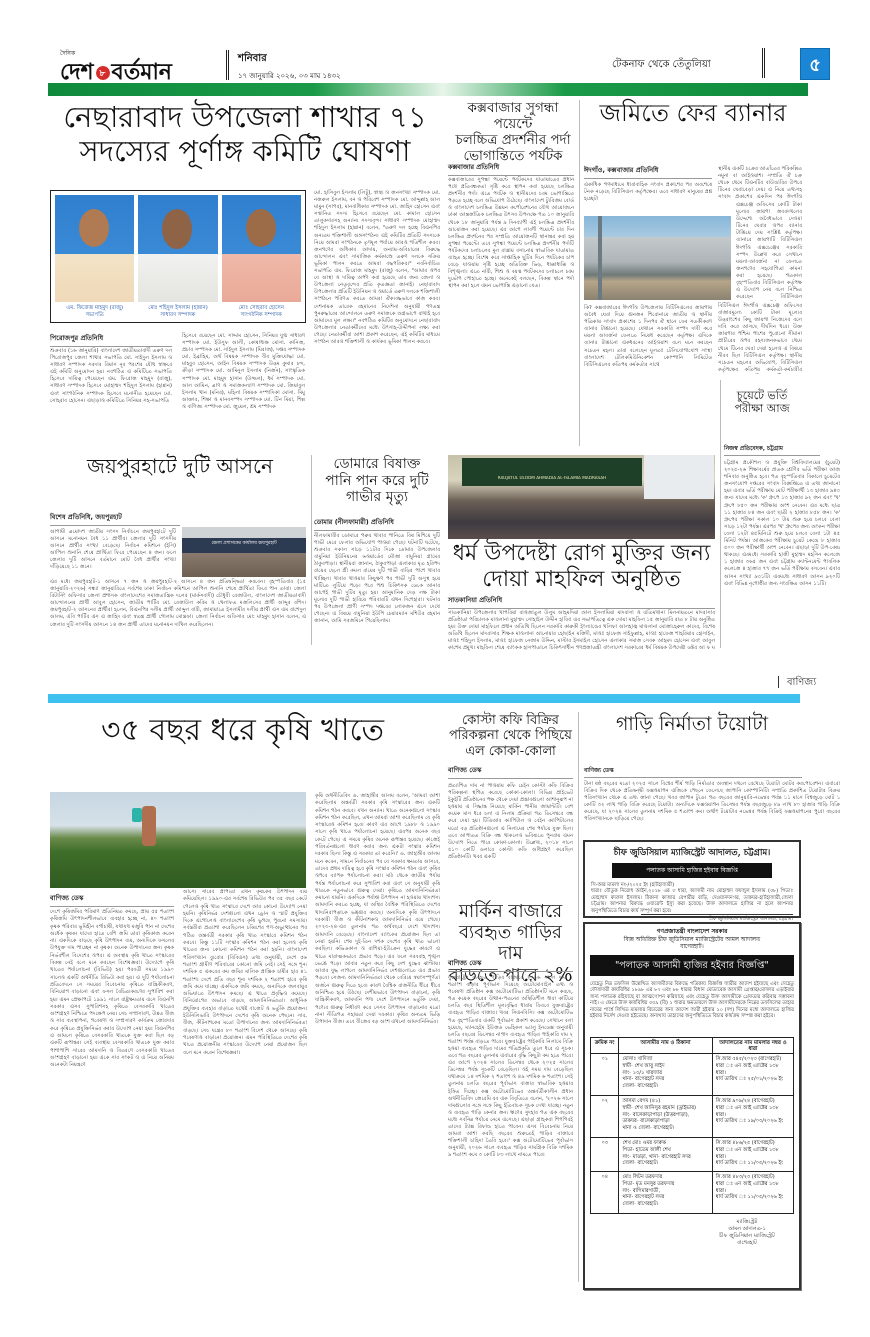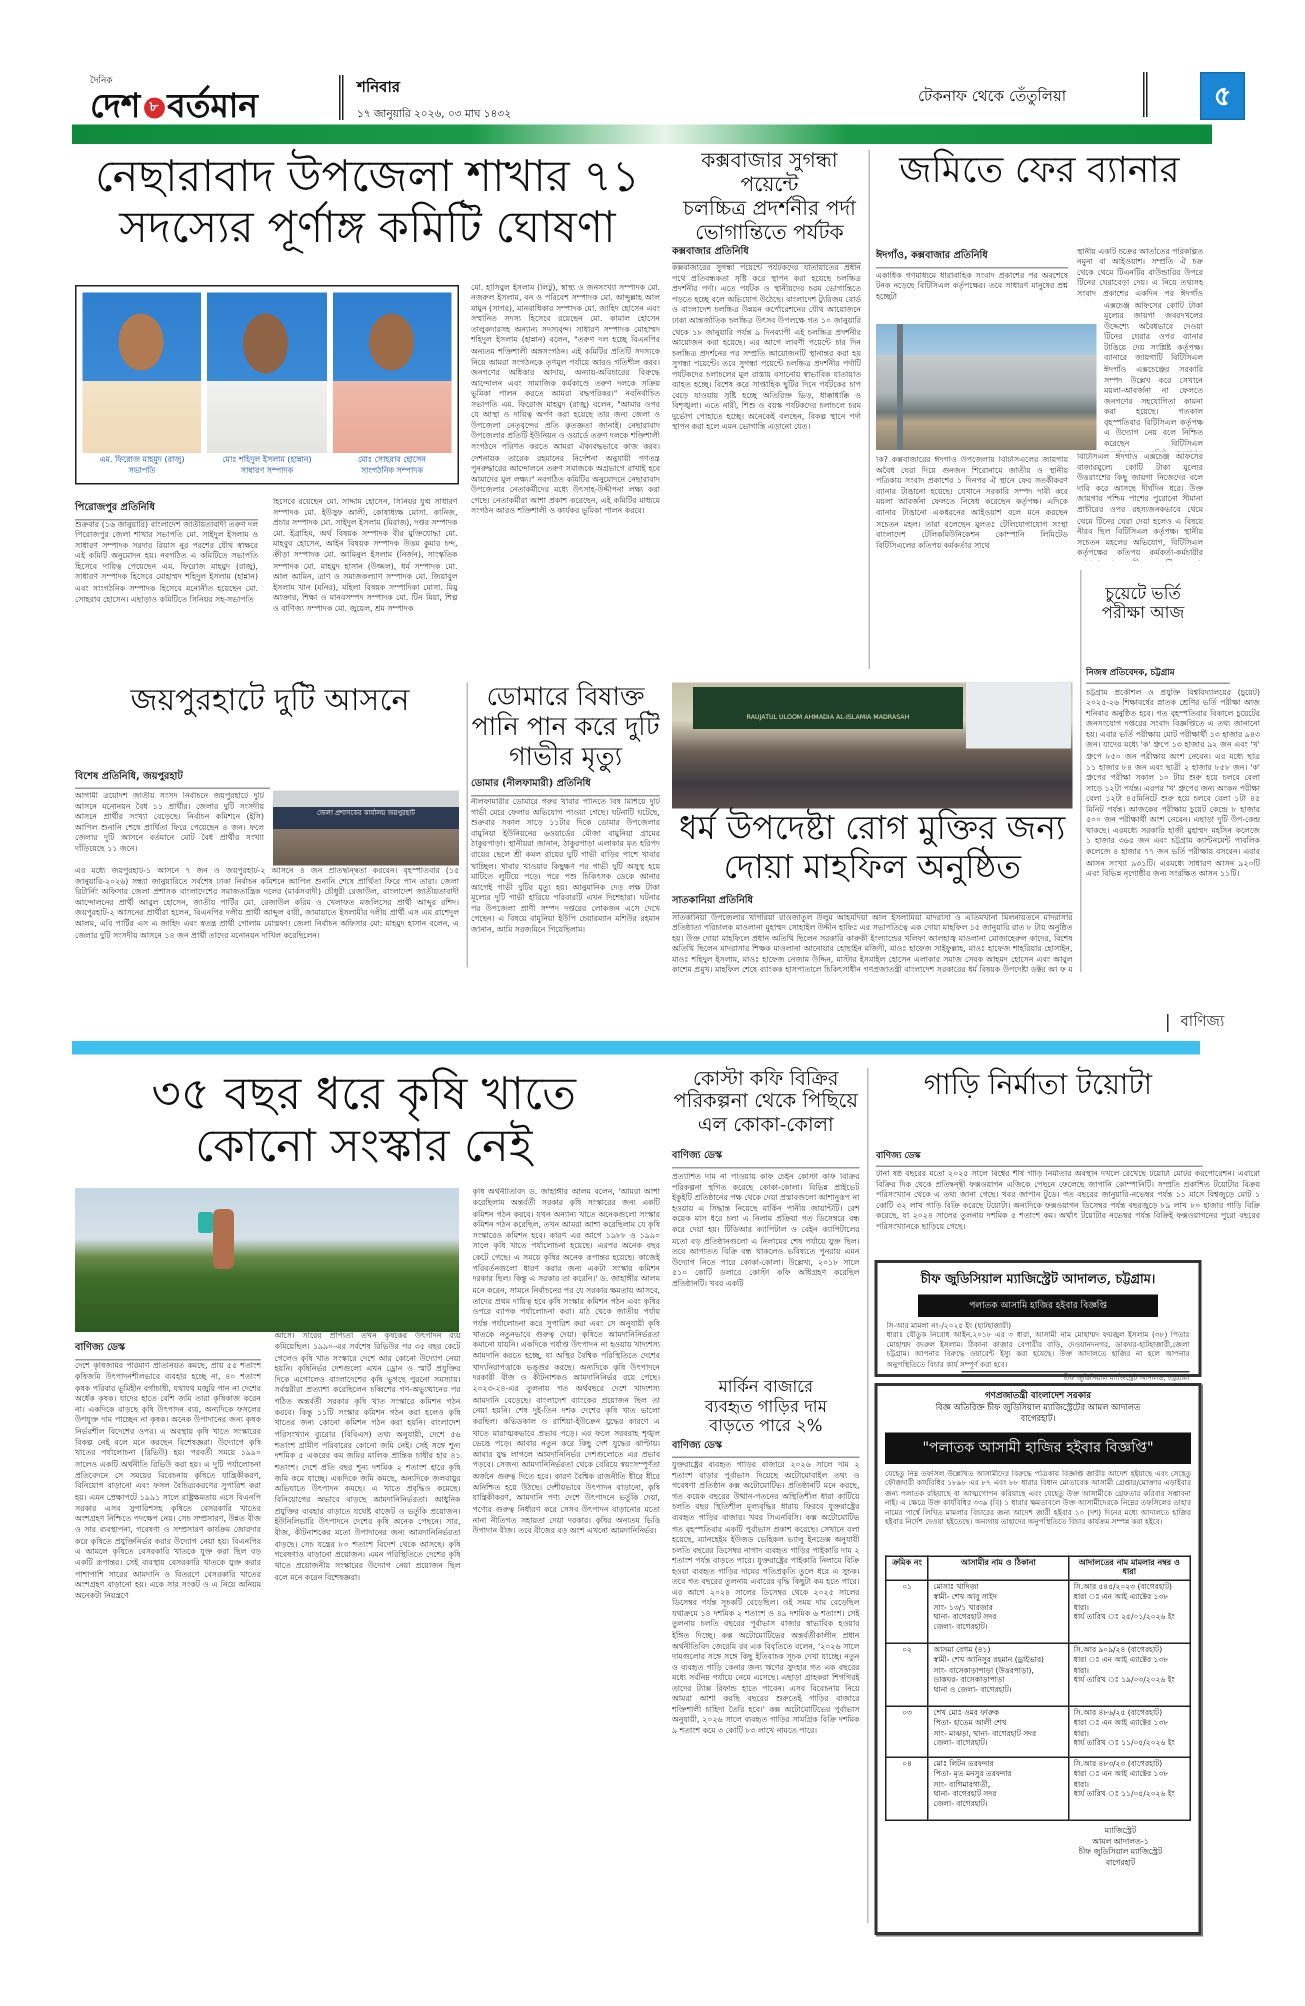--- a/index.html
+++ b/index.html
@@ -108,21 +108,21 @@
   <div>জয়পুরহাটে দুটি আসনে</div>
 </div>
 <div class="abs byline" style="left:50px;top:512px;width:130px">বিশেষ প্রতিনিধি, জয়পুরহাট</div>
 <div class="abs txt" style="left:50px;top:528px;width:126px;height:48px">আগামী ত্রয়োদশ জাতীয় সংসদ নির্বাচনে জয়পুরহাটে দুটি আসনে মনোনয়ন বৈধ ১১ প্রার্থীর। জেলার দুটি সংসদীয় আসনে প্রার্থীর সংখ্যা বেড়েছে। নির্বাচন কমিশনে (ইসি) আপিল শুনানি শেষে প্রার্থিতা ফিরে পেয়েছেন ৪ জন। ফলে জেলার দুটি আসনে বর্তমানে মোট বৈধ প্রার্থীর সংখ্যা দাঁড়িয়েছে ১১ জনে।</div>
 <div class="abs photo" style="left:182px;top:527px;width:124px;height:50px;background:linear-gradient(180deg,#cfd3d6 0%,#cfd3d6 22%,#2c3a52 22%,#2c3a52 52%,#8a7a6e 52%,#6d5e52 100%)">
   <div style="position:absolute;left:20px;top:13px;width:84px;font-size:4.5px;color:#fff;text-align:center;line-height:6px">জেলা প্রশাসকের কার্যালয় জয়পুরহাট</div>
 </div>
 <div class="abs txt" style="left:50px;top:578px;width:256px;height:66px">এর মধ্যে জয়পুরহাট-১ আসনে ৭ জন ও জয়পুরহাট-২ আসনে ৪ জন প্রতিদ্বন্দ্বিতা করবেন। বৃহস্পতিবার (১৫ জানুয়ারি-২০২৬) সন্ধ্যা জানুয়ারিতে সর্বশেষ ঢাকা নির্বাচন কমিশনে আপিল শুনানি শেষে প্রার্থিতা ফিরে পান তারা। জেলা রিটার্নিং অফিসার জেলা প্রশাসক বাংলাদেশের সমাজতান্ত্রিক দলের (মার্কসবাদী) চৌধুরী রেজাউল, বাংলাদেশ জাতীয়তাবাদী আন্দোলনের প্রার্থী আবুল হোসেন, জাতীয় পার্টির মো. রেজাউল করিম ও খেলাফত মজলিসের প্রার্থী আব্দুর রশিদ। জয়পুরহাট-২ আসনের প্রার্থীরা হলেন, বিএনপির দলীয় প্রার্থী আব্দুল বারী, জামায়াতে ইসলামীর দলীয় প্রার্থী এস এম রাশেদুল আলম, এবি পার্টির এস এ জাহিদ এবং স্বতন্ত্র প্রার্থী গোলাম মোস্তফা। জেলা নির্বাচন অফিসার মো: মাহমুদ হাসান বলেন, এ জেলার দুটি সংসদীয় আসনে ১৪ জন প্রার্থী তাদের মনোনয়ন দাখিল করেছিলেন।</div>
 <div class="abs col-rule" style="left:311px;top:455px;height:190px"></div>
 
-<div class="abs hl" style="left:314px;top:455px;width:126px;font-size:17px">
+<div class="abs hl" style="left:314px;top:455px;width:126px;font-size:14px">
   <div>ডোমারে বিষাক্ত</div>
   <div>পানি পান করে দুটি</div>
   <div>গাভীর মৃত্যু</div>
 </div>
 <div class="abs byline" style="left:314px;top:517px;width:126px">ডোমার (নীলফামারী) প্রতিনিধি</div>
 <div class="abs txt" style="left:314px;top:532px;width:126px;height:112px">নীলফামারীর ডোমারে গরুর খাবার পানিতে বিষ মিশিয়ে দুটি গাভী মেরে ফেলার অভিযোগ পাওয়া গেছে। ঘটনাটি ঘটেছে, শুক্রবার সকাল সাড়ে ১১টার দিকে ডোমার উপজেলার বামুনিয়া ইউনিয়নের ৬ওয়ার্ডের মৌজা বামুনিয়া গ্রামের ঠাকুরপাড়া। স্থানীয়রা জানান, ঠাকুরপাড়া এলাকার মৃত হরিপদ রায়ের ছেলে শ্রী কমল রায়ের দুটি গাভী বাড়ির পাশে খাবার খাচ্ছিল। খাবার খাওয়ার কিছুক্ষণ পর গাভী দুটি অসুস্থ হয়ে মাটিতে লুটিয়ে পড়ে। পরে পশু চিকিৎসক ডেকে আনার আগেই গাভী দুটির মৃত্যু হয়। আনুমানিক দেড় লক্ষ টাকা মূল্যের দুটি গাভী হারিয়ে পরিবারটি এখন দিশেহারা। ঘটনার পর উপজেলা প্রাণী সম্পদ দপ্তরের লোকজন এসে দেখে গেছেন। এ বিষয়ে বামুনিয়া ইউপি চেয়ারম্যান মশিউর রহমান জানান, আমি সরজমিনে গিয়েছিলাম।</div>
 
 <div class="abs photo" style="left:448px;top:455px;width:267px;height:84px;background:linear-gradient(180deg,#c6c1a8 0%,#d9d4be 30%,#6b5f55 55%,#3e3a40 80%,#5a4e4c 100%)">
   <div style="position:absolute;left:14px;top:3px;width:180px;height:28px;background:#1e4028;color:#e5e2b9;font-size:4.2px;text-align:center;padding-top:17px">RAUJATUL ULOOM AHMADIA AL-ISLAMIA MADRASAH</div>
   <div style="position:absolute;left:196px;top:0;width:70px;height:44px;background:#e9ecee"></div>
@@ -140,40 +140,39 @@
   <div>পরীক্ষা আজ</div>
 </div>
 <div class="abs byline" style="left:724px;top:443px;width:96px;font-size:5.8px">নিজস্ব প্রতিবেদক, চট্টগ্রাম</div>
 <div class="abs txt" style="left:724px;top:459px;width:116px;height:184px">চট্টগ্রাম প্রকৌশল ও প্রযুক্তি বিশ্ববিদ্যালয়ের (চুয়েট) ২০২৫-২৬ শিক্ষাবর্ষের স্নাতক শ্রেণির ভর্তি পরীক্ষা আজ শনিবার অনুষ্ঠিত হবে। গত বৃহস্পতিবার বিকালে চুয়েটের জনসংযোগ দপ্তরের সংবাদ বিজ্ঞপ্তিতে এ তথ্য জানানো হয়। এবার ভর্তি পরীক্ষায় মোট পরীক্ষার্থী ১৩ হাজার ৯৪৩ জন। যাদের মধ্যে 'ক' গ্রুপে ১৩ হাজার ৯২ জন এবং 'খ' গ্রুপে ৮৫০ জন পরীক্ষায় অংশ নেবেন। এর মধ্যে ছাত্র ১১ হাজার ৮৪ জন এবং ছাত্রী ২ হাজার ৮৫৮ জন। 'ক' গ্রুপের পরীক্ষা সকাল ১০ টায় শুরু হয়ে চলবে বেলা সাড়ে ১২টা পর্যন্ত। এরপর 'খ' গ্রুপের জন্য অংকন পরীক্ষা বেলা ১২টা ৪৫মিনিটে শুরু হয়ে চলবে বেলা ১টা ৪৫ মিনিট পর্যন্ত। আজকের পরীক্ষায় চুয়েট কেন্দ্রে ৮ হাজার ৫০০ জন পরীক্ষার্থী অংশ নেবেন। এছাড়া দুটি উপ-কেন্দ্র থাকছে। এরমধ্যে সরকারি হাজী মুহাম্মদ মহসিন কলেজে ১ হাজার ৩৬৫ জন এবং চট্টগ্রাম ক্যান্টনমেন্ট পাবলিক কলেজে ৪ হাজার ৭৭ জন ভর্তি পরীক্ষায় বসবেন। এবার আসন সংখ্যা ৯৩১টি। এরমধ্যে সাধারণ আসন ৯২০টি এবং বিভিন্ন নৃগোষ্ঠীর জন্য সংরক্ষিত আসন ১১টি।</div>
 
 <div class="abs" style="left:778px;top:676px;font-size:10px;color:#333;font-family:'DejaVu Serif',serif;border-left:1.5px solid #333;padding-left:8px;line-height:12px">বাণিজ্য</div>
 <div class="abs blue-bar"></div>
 
 <div class="abs hl" style="left:50px;top:712px;width:385px;font-size:30px">
   <div>৩৫ বছর ধরে কৃষি খাতে</div>
-  <div>কোনো সংস্কার নেই</div>
 </div>
 <div class="abs photo" style="left:50px;top:792px;width:256px;height:96px;background:linear-gradient(180deg,#c6d6e2 0%,#d6e1e8 35%,#6a8a4a 48%,#3f6e2a 62%,#2e5a20 100%)">
   <div style="position:absolute;left:92px;top:14px;width:14px;height:40px;background:#b07050;border-radius:4px"></div>
   <div style="position:absolute;left:82px;top:16px;width:10px;height:14px;background:#2db3a8;border-radius:2px"></div>
 </div>
 <div class="abs byline" style="left:50px;top:893px;width:124px">বাণিজ্য ডেস্ক</div>
 <div class="abs txt" style="left:50px;top:908px;width:124px;height:377px;line-height:7.3px">দেশে কৃষিজমির পরিমাণ প্রতিনিয়ত কমছে, প্রায় ৫৫ শতাংশ কৃষিজমি উৎপাদনশীলভাবে ব্যবহার হচ্ছে না, ৪০ শতাংশ কৃষক পরিবার ভূমিহীন বর্গাচাষী, যথাযথ মজুরি পান না দেশের অর্ধেক কৃষক। যাদের হাতে বেশি জমি তারা কৃষিকাজ করেন না। একদিকে বাড়ছে কৃষি উৎপাদন ব্যয়, অন্যদিকে ফসলের উপযুক্ত দাম পাচ্ছেন না কৃষক। অনেক উপাদানের জন্য কৃষক নির্ভরশীল বিদেশের ওপর। এ অবস্থায় কৃষি খাতে সংস্কারের বিকল্প নেই বলে মনে করছেন বিশেষজ্ঞরা। উদ্যোগে কৃষি খাতের পর্যালোচনা (রিভিউ) হয়। পরবর্তী সময়ে ১৯৯০ সালেও একটি অর্থনীতি রিভিউ করা হয়। এ দুটি পর্যালোচনা প্রতিবেদনে সে সময়ের বিবেচনায় কৃষিতে যান্ত্রিকীকরণ, বিনিয়োগ বাড়ানো এবং ফসল বৈচিত্র্যকরণের সুপারিশ করা হয়। এমন প্রেক্ষাপটে ১৯৯১ সালে রাষ্ট্রক্ষমতায় এসে বিএনপি সরকার এসব সুপারিশসহ কৃষিতে বেসরকারি খাতের অংশগ্রহণ নিশ্চিতে পদক্ষেপ নেয়। সেচ সম্প্রসারণ, উন্নত বীজ ও সার ব্যবস্থাপনা, গবেষণা ও সম্প্রসারণ কার্যক্রম জোরদার করে কৃষিতে প্রযুক্তিনির্ভর করার উদ্যোগ নেয়া হয়। বিএনপির এ আমলে কৃষিতে বেসরকারি খাতকে যুক্ত করা ছিল বড় একটি রূপান্তর। সেই ব্যবস্থায় বেসরকারি খাতকে যুক্ত করার পাশাপাশি সারের আমদানি ও বিতরণে বেসরকারি খাতের অংশগ্রহণ বাড়ানো হয়। একে সার সংকট ও এ নিয়ে অনিয়ম অনেকটা নিয়ন্ত্রণে</div>
 <div class="abs txt" style="left:183px;top:888px;width:124px;height:397px;line-height:7.3px">আসে। সারের প্রাপ্যতা তখন কৃষকের উৎপাদন ব্যয় কমিয়েছিল। ১৯৯০-এর সর্বশেষ রিভিউর পর ৩৫ বছর কেটে গেলেও কৃষি খাত সংস্কারে দেশে আর কোনো উদ্যোগ নেয়া হয়নি। কৃষিনির্ভর দেশগুলো এখন ড্রোন ও স্মার্ট প্রযুক্তির দিকে এগোলেও বাংলাদেশের কৃষি ভুগছে পুরনো সমস্যায়। সর্বস্তরীরা প্রত্যাশা করেছিলেন চব্বিশের গণ-অভ্যুত্থানের পর গঠিত অন্তর্বর্তী সরকার কৃষি খাত সংস্কারে কমিশন গঠন করবে। কিন্তু ১১টি সংস্কার কমিশন গঠন করা হলেও কৃষি খাতের জন্য কোনো কমিশন গঠন করা হয়নি। বাংলাদেশ পরিসংখ্যান ব্যুরোর (বিবিএস) তথ্য অনুযায়ী, দেশে ৫৬ শতাংশ গ্রামীণ পরিবারের কোনো জমি নেই। সেই সঙ্গে শূন্য দশমিক ৫ একরের কম জমির মালিক প্রান্তিক চাষীর হার ৪১ শতাংশ। দেশে প্রতি বছর শূন্য দশমিক ২ শতাংশ হারে কৃষি জমি কমে যাচ্ছে। একদিকে জমি কমছে, অন্যদিকে জলবায়ুর অভিঘাতে উৎপাদন কমছে। এ খাতে প্রবৃদ্ধিও কমেছে। বিনিয়োগের অভাবে বাড়ছে আমদানিনির্ভরতা। আধুনিক প্রযুক্তির ব্যবহার বাড়াতে যথেষ্ট বাজেট ও ভর্তুকি প্রয়োজন। ইউনিলিভারি উৎপাদনে দেশের কৃষি অনেক পেছনে। সার, বীজ, কীটনাশকের মতো উপাদানের জন্য আমদানিনির্ভরতা বাড়ছে। সেচ যন্ত্রের ৮০ শতাংশ বিদেশ থেকে আসছে। কৃষি গবেষণাও বাড়ানো প্রয়োজন। এমন পরিস্থিতিতে দেশের কৃষি খাতে প্রয়োজনীয় সংস্কারের উদ্যোগ নেয়া প্রয়োজন ছিল বলে মনে করেন বিশেষজ্ঞরা।</div>
 <div class="abs txt" style="left:315px;top:792px;width:125px;height:493px;line-height:7.3px">কৃষি অর্থনীতিবিদ ড. জাহাঙ্গীর আলম বলেন, 'আমরা আশা করেছিলাম অন্তর্বর্তী সরকার কৃষি সংস্কারের জন্য একটি কমিশন গঠন করবে। যখন অন্যান্য খাতে অনেকগুলো সংস্কার কমিশন গঠন করেছিল, তখন আমরা আশা করেছিলাম যে কৃষি সংস্কারেও কমিশন হবে। কারণ এর আগে ১৯৮৮ ও ১৯৯০ সালে কৃষি খাতে পর্যালোচনা হয়েছে। এরপর অনেক বছর কেটে গেছে। এ সময়ে কৃষির অনেক রূপান্তর হয়েছে। কাজেই পরিবর্তনগুলো ধারণ করার জন্য একটা সংস্কার কমিশন দরকার ছিল। কিন্তু এ সরকার তা করেনি।' ড. জাহাঙ্গীর আলম মনে করেন, সামনে নির্বাচনের পর যে সরকার ক্ষমতায় আসবে, তাদের প্রথম দায়িত্ব হবে কৃষি সংস্কার কমিশন গঠন এবং কৃষির ওপরে ব্যাপক পর্যালোচনা করা। মাঠ থেকে জাতীয় পর্যায় পর্যন্ত পর্যালোচনা করে সুপারিশ করা এবং সে অনুযায়ী কৃষি খাতকে নতুনভাবে গুরুত্ব দেয়া। কৃষিতে আমদানিনির্ভরতা কমানো যায়নি। একদিকে পর্যাপ্ত উৎপাদন না হওয়ায় খাদ্যশস্য আমদানি করতে হচ্ছে, যা অস্থির বৈশ্বিক পরিস্থিতিতে দেশের খাদ্যনিরাপত্তাকে ভঙ্গুর করছে। অন্যদিকে কৃষি উৎপাদনে দরকারী বীজ ও কীটনাশকও আমদানিনির্ভর রয়ে গেছে। ২০২৩-২৪-এর তুলনায় গত অর্থবছরে দেশে খাদ্যশস্য আমদানি বেড়েছে। বাংলাদেশ ব্যাংকের প্রয়োজন ছিল তা নেয়া হয়নি। শেষ দুই-তিন দশক দেশের কৃষি খাত ভালো করছিল। কভিডকাল ও রাশিয়া-ইউক্রেন যুদ্ধের কারণে এ খাতে মারাত্মকভাবে প্রভাব পড়ে। এর ফলে সরবরাহ শৃঙ্খল ভেঙে পড়ে। আবার নতুন করে কিছু দেশ যুদ্ধের ঝাপ্টায়। আবার যুদ্ধ লাগলে আমদানিনির্ভর দেশগুলোতে এর প্রভাব পড়বে। সেজন্য আমদানিনির্ভরতা থেকে বেরিয়ে স্বয়ংসম্পূর্ণতা অর্জনে গুরুত্ব দিতে হবে। কারণ বৈশ্বিক রাজনীতি ধীরে ধীরে অনিশ্চিত হয়ে উঠছে। দেশীয়ভাবে উৎপাদন বাড়ানো, কৃষি যান্ত্রিকীকরণ, আমদানি পণ্য দেশে উৎপাদনে ভর্তুকি দেয়া, পণ্যের গুরুত্ব নির্ধারণ করে সেসব উৎপাদন বাড়ানোর মতো নানা নীতিগত সহায়তা দেয়া দরকার। কৃষির অন্যতম ভিত্তি উপাদান বীজ। তবে বীজের বড় অংশ এখনো আমদানিনির্ভর।</div>
 
 <div class="abs hl" style="left:448px;top:712px;width:125px;font-size:13px">
   <div>কোস্টা কফি বিক্রির</div>
   <div>পরিকল্পনা থেকে পিছিয়ে</div>
   <div>এল কোকা-কোলা</div>
 </div>
 <div class="abs byline" style="left:448px;top:765px;width:125px">বাণিজ্য ডেস্ক</div>
 <div class="abs txt" style="left:448px;top:782px;width:125px;height:117px">প্রত্যাশিত দাম না পাওয়ায় কফি চেইন কোস্টা কফি বিক্রির পরিকল্পনা স্থগিত করেছে কোকা-কোলা। বিভিন্ন প্রাইভেট ইকুইটি প্রতিষ্ঠানের পক্ষ থেকে দেয়া প্রস্তাবগুলো আশানুরূপ না হওয়ায় এ সিদ্ধান্ত নিয়েছে মার্কিন পানীয় জায়ান্টটি। বেশ কয়েক মাস ধরে চলা এ নিলাম প্রক্রিয়া গত ডিসেম্বরে বন্ধ করে দেয়া হয়। টিডিআর ক্যাপিটাল ও বেইন ক্যাপিটালের মতো বড় প্রতিষ্ঠানগুলো এ নিলামের শেষ পর্যায়ে যুক্ত ছিল। তবে আপাতত বিক্রি বন্ধ থাকলেও ভবিষ্যতে পুনরায় এমন উদ্যোগ নিতে পারে কোকা-কোলা। উল্লেখ্য, ২০১৮ সালে ৫১০ কোটি ডলারে কোস্টা কফি অধিগ্রহণ করেছিল প্রতিষ্ঠানটি। খবর একটি</div>
 
-<div class="abs hl" style="left:448px;top:919px;width:125px;font-size:11px">
+<div class="abs hl" style="left:448px;top:900px;width:125px;font-size:18px">
   <div>মার্কিন বাজারে</div>
   <div>ব্যবহৃত গাড়ির দাম</div>
   <div>বাড়তে পারে ২%</div>
 </div>
 <div class="abs byline" style="left:448px;top:958px;width:125px">বাণিজ্য ডেস্ক</div>
 <div class="abs txt" style="left:448px;top:974px;width:125px;height:304px">যুক্তরাষ্ট্রের ব্যবহৃত গাড়ির বাজারে ২০২৬ সালে দাম ২ শতাংশ বাড়ার পূর্বাভাস দিয়েছে অটোমোবাইল তথ্য ও গবেষণা প্রতিষ্ঠান কক্স অটোমোটিভ। প্রতিষ্ঠানটি মনে করছে, গত কয়েক বছরের উত্থান-পতনের অস্থিতিশীল ধারা কাটিয়ে চলতি বছর স্থিতিশীল মূল্যবৃদ্ধির ধারায় ফিরবে যুক্তরাষ্ট্রের ব্যবহৃত গাড়ির বাজার। খবর সিএনবিসি। কক্স অটোমোটিভ গত বৃহস্পতিবার একটি পূর্বাভাস প্রকাশ করেছে। সেখানে বলা হয়েছে, ম্যানহেইম ইউজড ভেহিকল ভ্যালু ইনডেক্স অনুযায়ী চলতি বছরের ডিসেম্বর নাগাদ ব্যবহৃত গাড়ির পাইকারি দাম ২ শতাংশ পর্যন্ত বাড়তে পারে। যুক্তরাষ্ট্রের পাইকারি নিলামে বিক্রি হওয়া ব্যবহৃত গাড়ির দামের গতিপ্রকৃতি তুলে ধরে এ সূচক। তবে গত বছরের তুলনায় এবারের বৃদ্ধি কিছুটা কম হতে পারে। এর আগে ২০২৪ সালের ডিসেম্বর থেকে ২০২৫ সালের ডিসেম্বর পর্যন্ত সূচকটি বেড়েছিল। ওই সময় দাম বেড়েছিল যথাক্রমে ১৪ দশমিক ২ শতাংশ ও ৪৯ দশমিক ৬ শতাংশ। সেই তুলনায় চলতি বছরের পূর্বাভাস বাজার স্বাভাবিক হওয়ার ইঙ্গিত দিচ্ছে। কক্স অটোমোটিভের অন্তর্বর্তীকালীন প্রধান অর্থনীতিবিদ জেরেমি রব এক বিবৃতিতে বলেন, '২০২৬ সালে দামগুলোর সঙ্গে সঙ্গে কিছু ইতিবাচক সূচক দেখা যাচ্ছে। নতুন ও ব্যবহৃত গাড়ি কেনার জন্য ঋণের সুদহার গত এক বছরের মধ্যে সর্বনিম্ন পর্যায়ে নেমে এসেছে। এছাড়া গ্রাহকরা শিগগিরই তাদের ট্যাক্স রিফান্ড হাতে পাবেন। এসব বিবেচনায় নিয়ে আমরা আশা করছি বছরের শুরুতেই গাড়ির বাজারে শক্তিশালী চাহিদা তৈরি হবে।' কক্স অটোমোটিভের পূর্বাভাস অনুযায়ী, ২০২৬ সালে ব্যবহৃত গাড়ির সামগ্রিক বিক্রি দশমিক ৯ শতাংশ কমে ৩ কোটি ৮৩ লাখে নামতে পারে।</div>
 <div class="abs col-rule" style="left:578px;top:712px;height:570px"></div>
 
 <div class="abs hl" style="left:582px;top:712px;width:220px;font-size:19px">
   <div>গাড়ি নির্মাতা টয়োটা</div>

